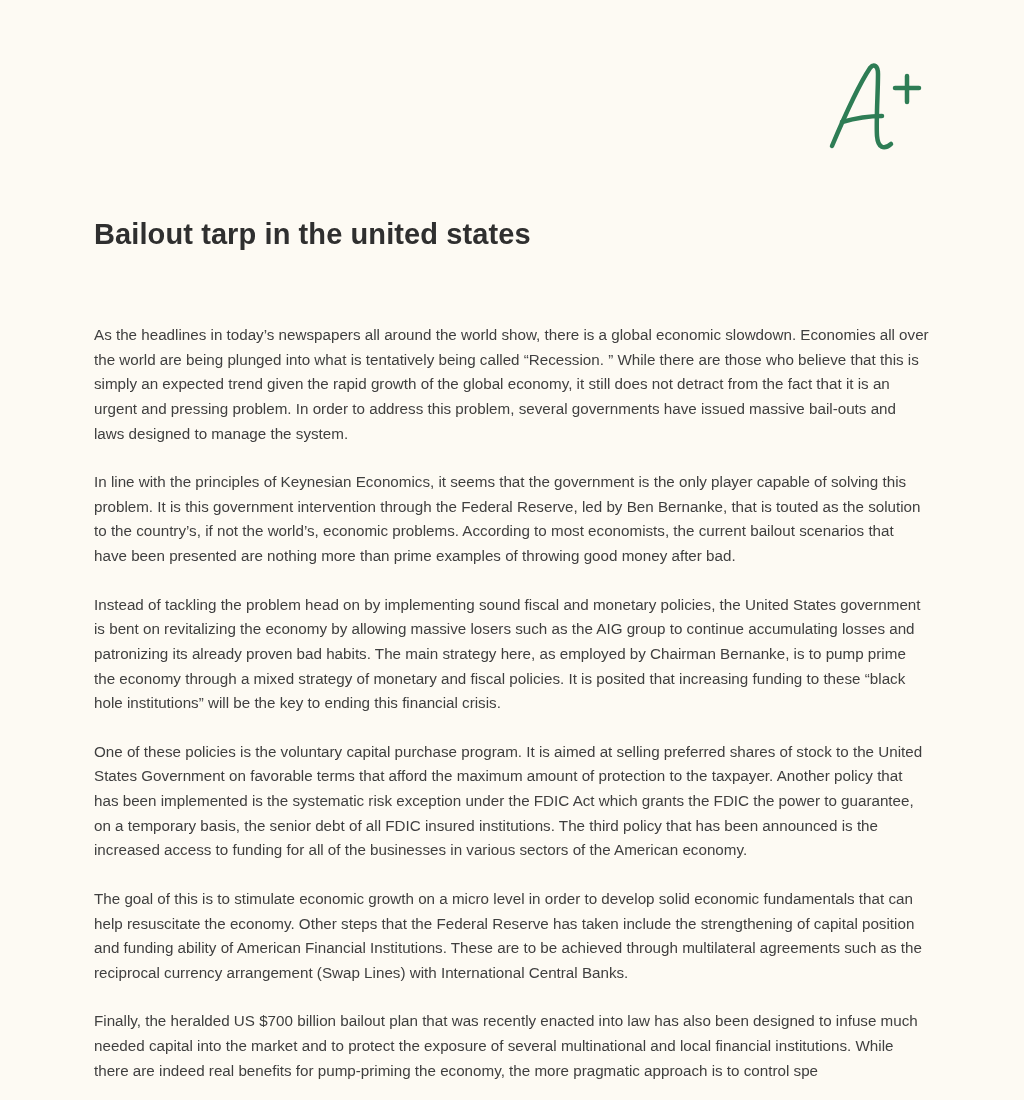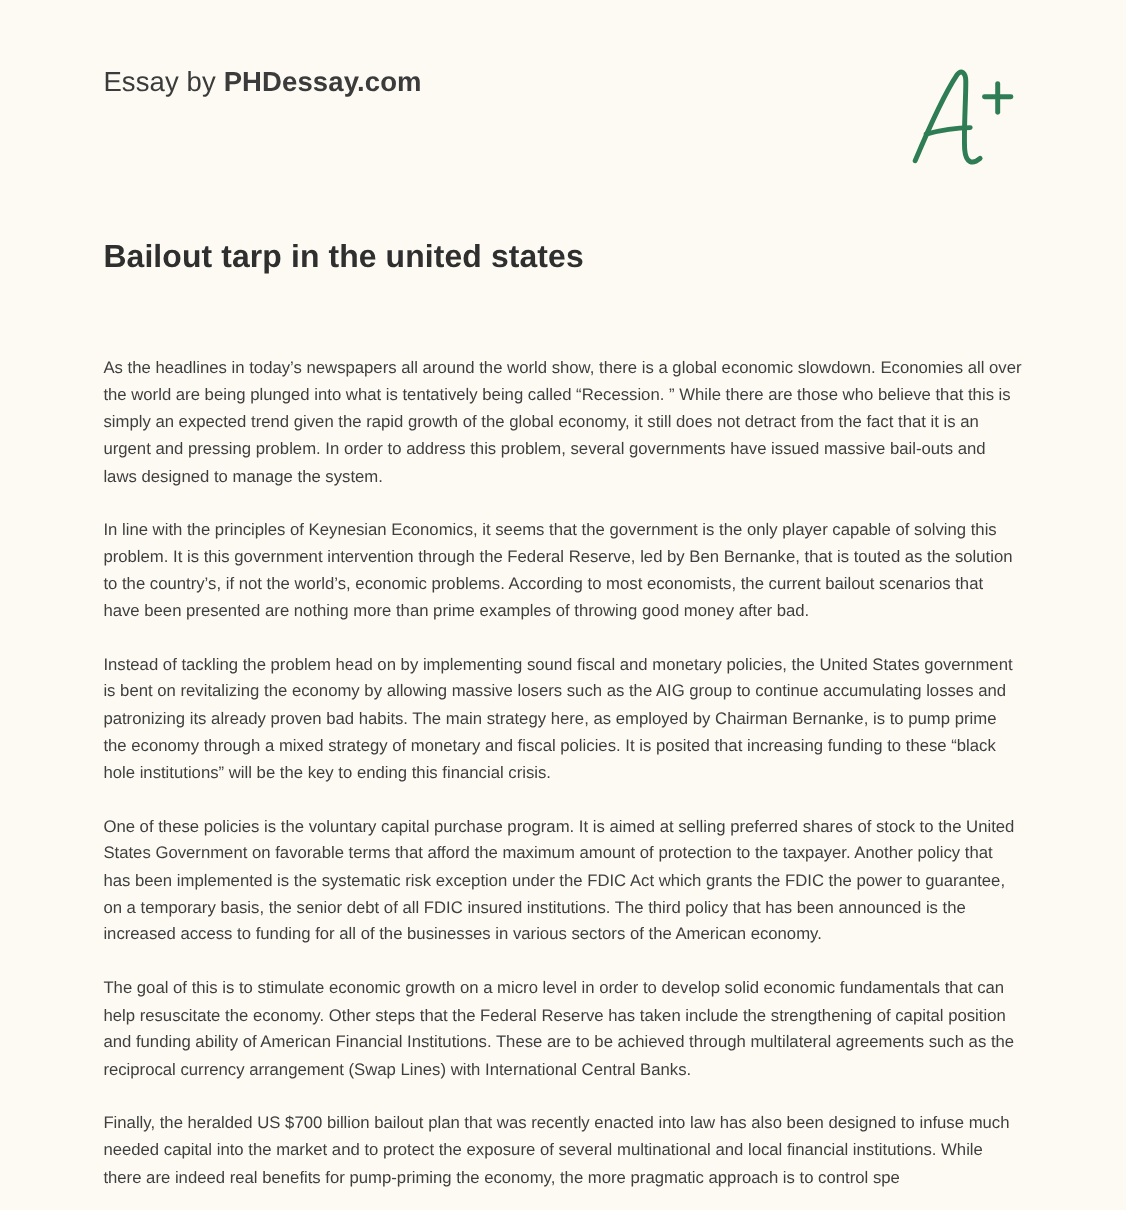--- a/index.html
+++ b/index.html
@@ -92,23 +92,20 @@
   .article p:last-child {
     margin-bottom: 13px;
   }
 </style>
 </head>
 <body>
 
 <div class="page">
 
   <div class="header">
-    <div class="brand">
-      <span class="brand-essay">Essay</span><span class="brand-by"> by </span><span class="brand-site">PHDessay.com</span>
-    </div>
     <div class="logo">
       <svg width="110" height="100" viewBox="0 0 110 100" xmlns="http://www.w3.org/2000/svg">
         <g fill="none" stroke="#2e7d55" stroke-width="4.5" stroke-linecap="round" stroke-linejoin="round">
           <path d="M14 88 C 30 50, 44 22, 52 10 C 56 5, 60 8, 60 16 C 60 34, 58 62, 59 78 C 60 90, 66 92, 73 86"></path>
           <path d="M24 64 C 38 60, 52 58, 64 58"></path>
           <path d="M77 30 L 101 30"></path>
           <path d="M89 18 L 89 44"></path>
         </g>
       </svg>
     </div>

